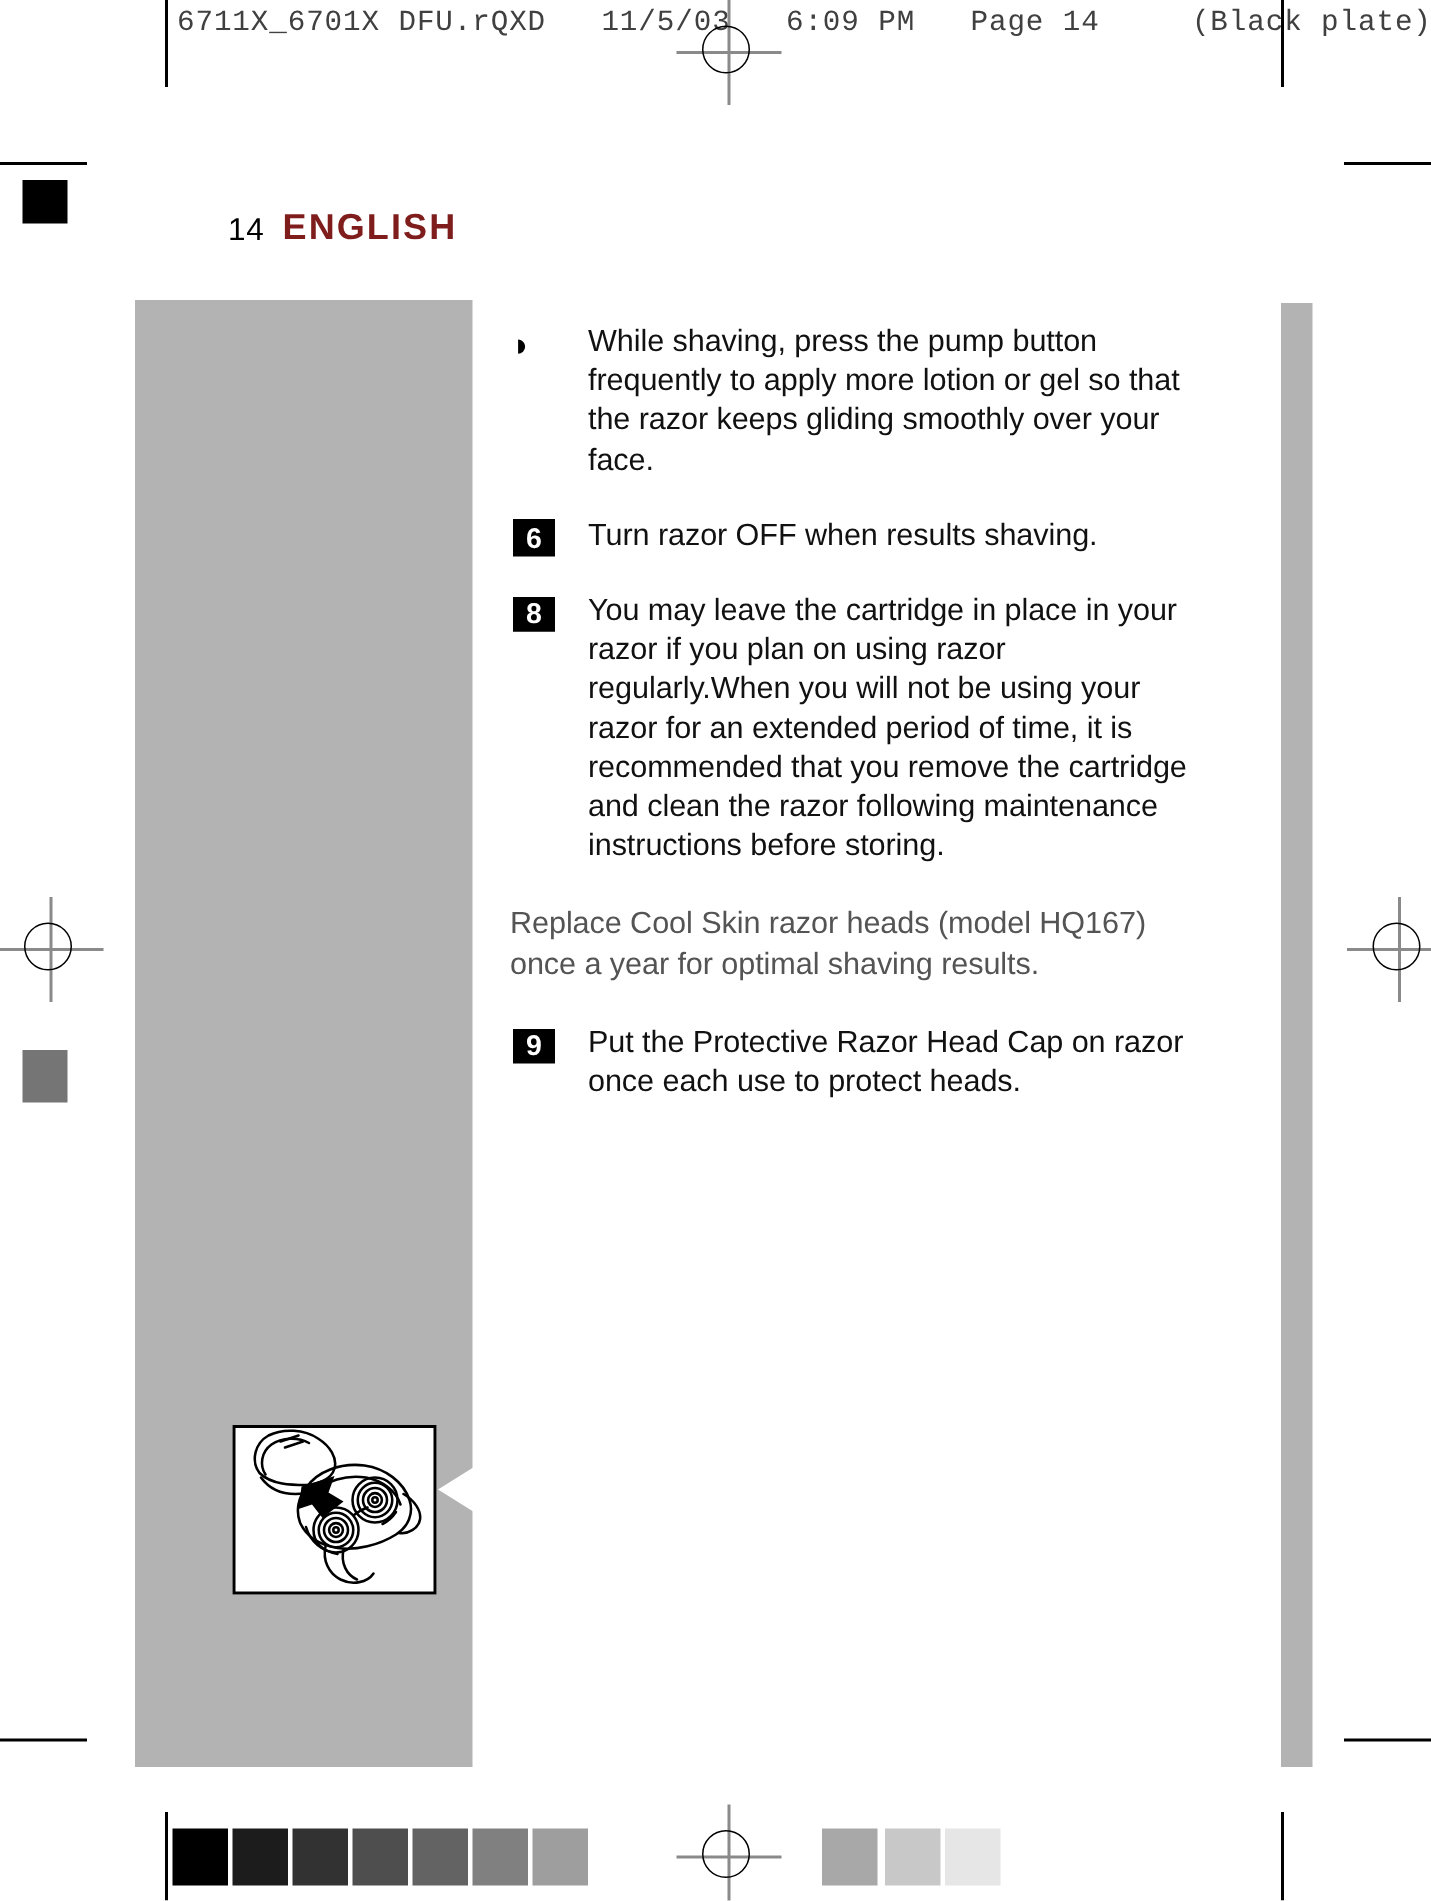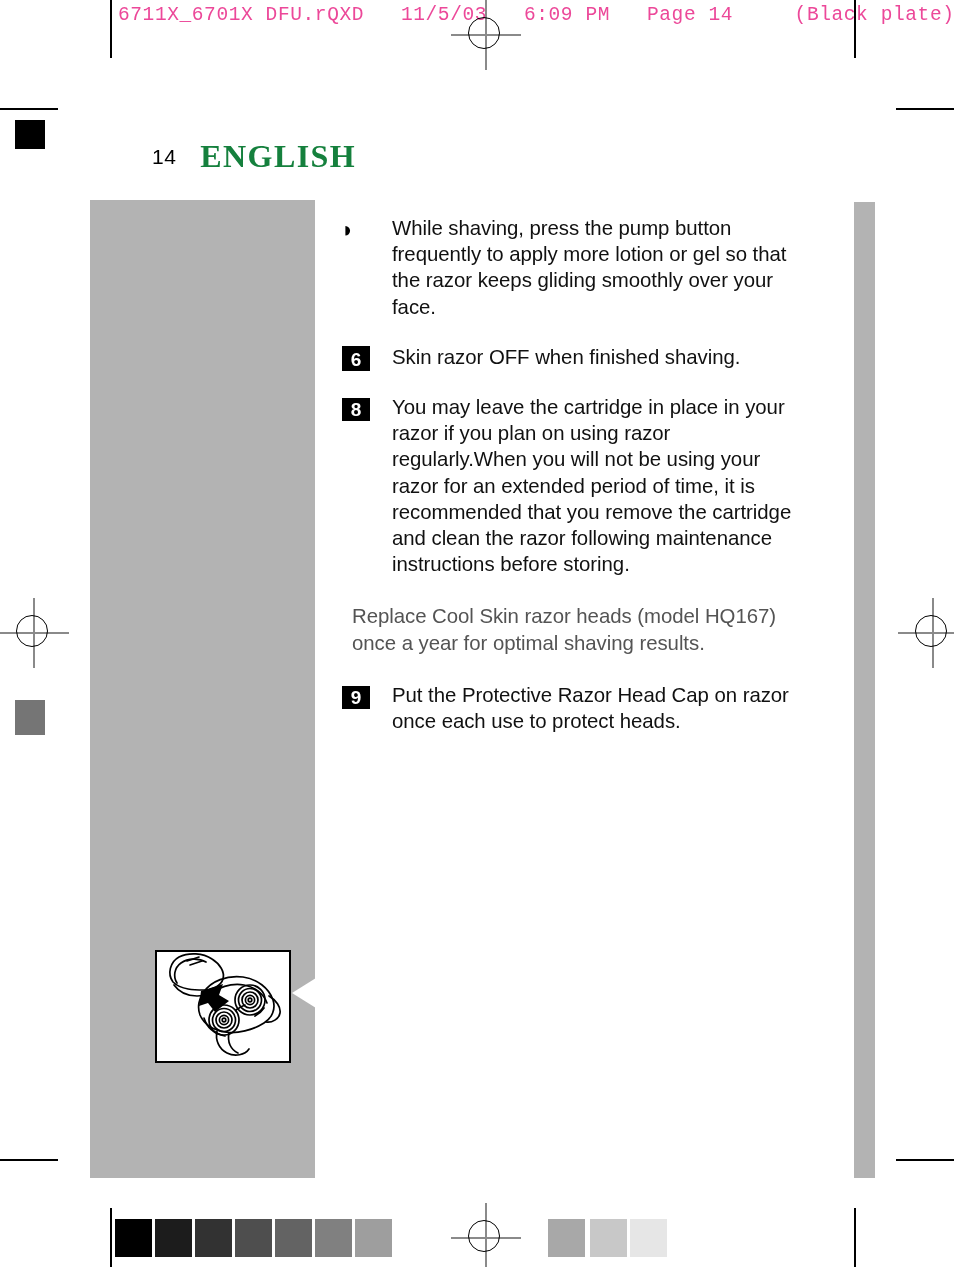--- a/index.html
+++ b/index.html
@@ -17,21 +17,21 @@
   }
 
   
   .prepress-header {
     position: absolute;
     left: 118px;
     top: 4px;
     font-family: "Liberation Mono", monospace;
     font-size: 19.5px;
     letter-spacing: 0.6px;
-    color: #ec4899;
+    color: #404040;
     white-space: pre;
   }
 
   
   .crop-line-v {
     position: absolute;
     width: 1.6px;
     background: #000000;
   }
   .crop-line-h {
@@ -107,35 +107,34 @@
     background: #ffffff;
     clip-path: polygon(100% 0%, 100% 100%, 0% 50%);
   }
 
   
   .page-head {
     position: absolute;
     left: 152px;
     top: 138px;
     display: flex;
-    align-items: center;
-    gap: 24px;
+    align-items: flex-end;
+    gap: 12px;
   }
   .page-num {
     font-size: 21px;
     font-weight: 400;
     color: #000000;
     letter-spacing: 0.5px;
   }
   .page-title {
-    font-size: 32px;
+    font-size: 24px;
     font-weight: 700;
-    color: #15803d;
+    color: #7f1d1d;
     letter-spacing: 1.4px;
-    font-family: Liberation Serif, serif;
   }
 
   
   .content {
     position: absolute;
     left: 340px;
     top: 215px;
     width: 470px;
     color: #1a1a1a;
   }
@@ -269,33 +268,33 @@
     <span class="marker-bullet">◗</span>
     <p class="para">While shaving, press the pump button frequently to apply more lotion or gel so that the razor keeps gliding smoothly over your face.</p>
   </div>
 
   <div class="block numbered" style="margin-bottom:24px;">
     <span class="marker-num">5</span>
   </div>
 
   <div class="block numbered" style="margin-bottom:24px;">
     <span class="marker-num">6</span>
-    <p class="para">Skin razor OFF when finished shaving.</p>
+    <p class="para">Turn razor OFF when results shaving.</p>
   </div>
 
   <div class="block numbered" style="margin-bottom:24px;">
     <span class="marker-num">7</span>
   </div>
 
   <div class="block numbered" style="margin-bottom:26px;">
     <span class="marker-num">8</span>
     <p class="para">You may leave the cartridge in place in your razor if you plan on using razor regularly.When you will not be using your razor for an extended period of time, it is recommended that you remove the cartridge and clean the razor following maintenance instructions before storing.</p>
   </div>
 
-  <div class="block plain" style="margin-bottom:26px;margin-left:12px;">
+  <div class="block plain" style="margin-bottom:26px;">
     <p class="para light">Replace Cool Skin razor heads (model HQ167) once a year for optimal shaving results.</p>
   </div>
 
   <div class="block numbered">
     <span class="marker-num">9</span>
     <p class="para">Put the Protective Razor Head Cap on razor once each use to protect heads.</p>
   </div>
 
 </div>
 

